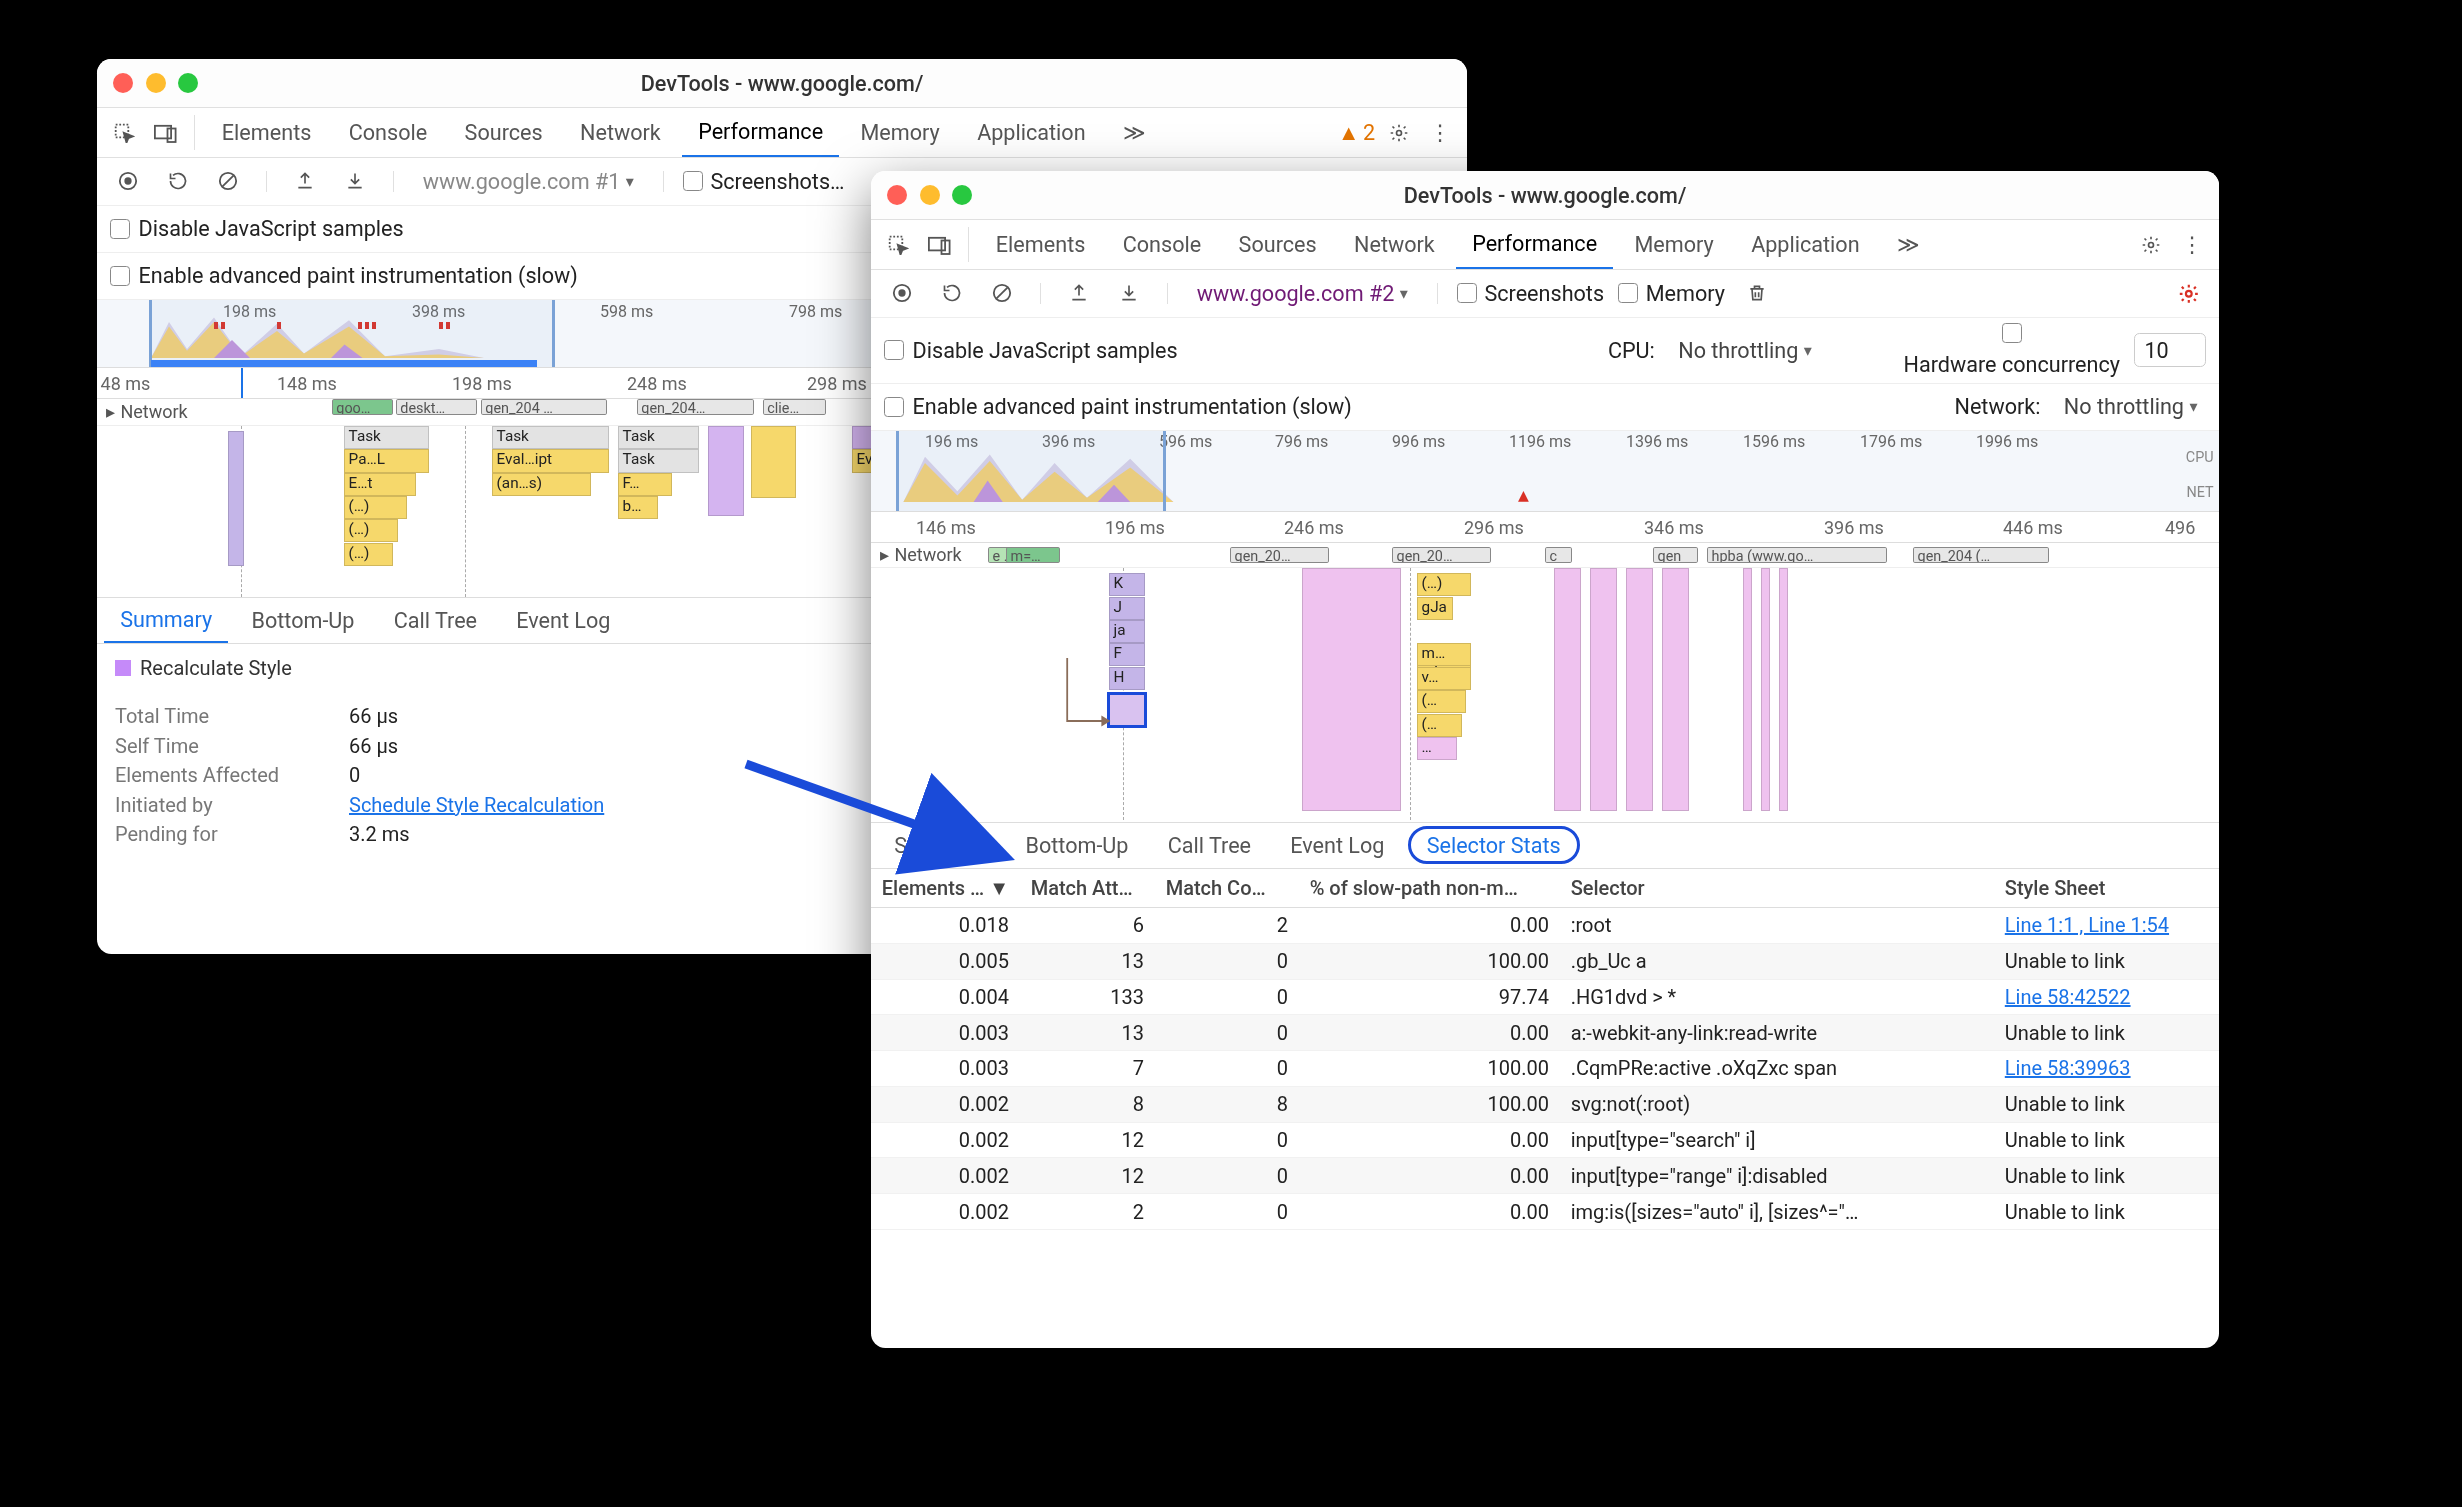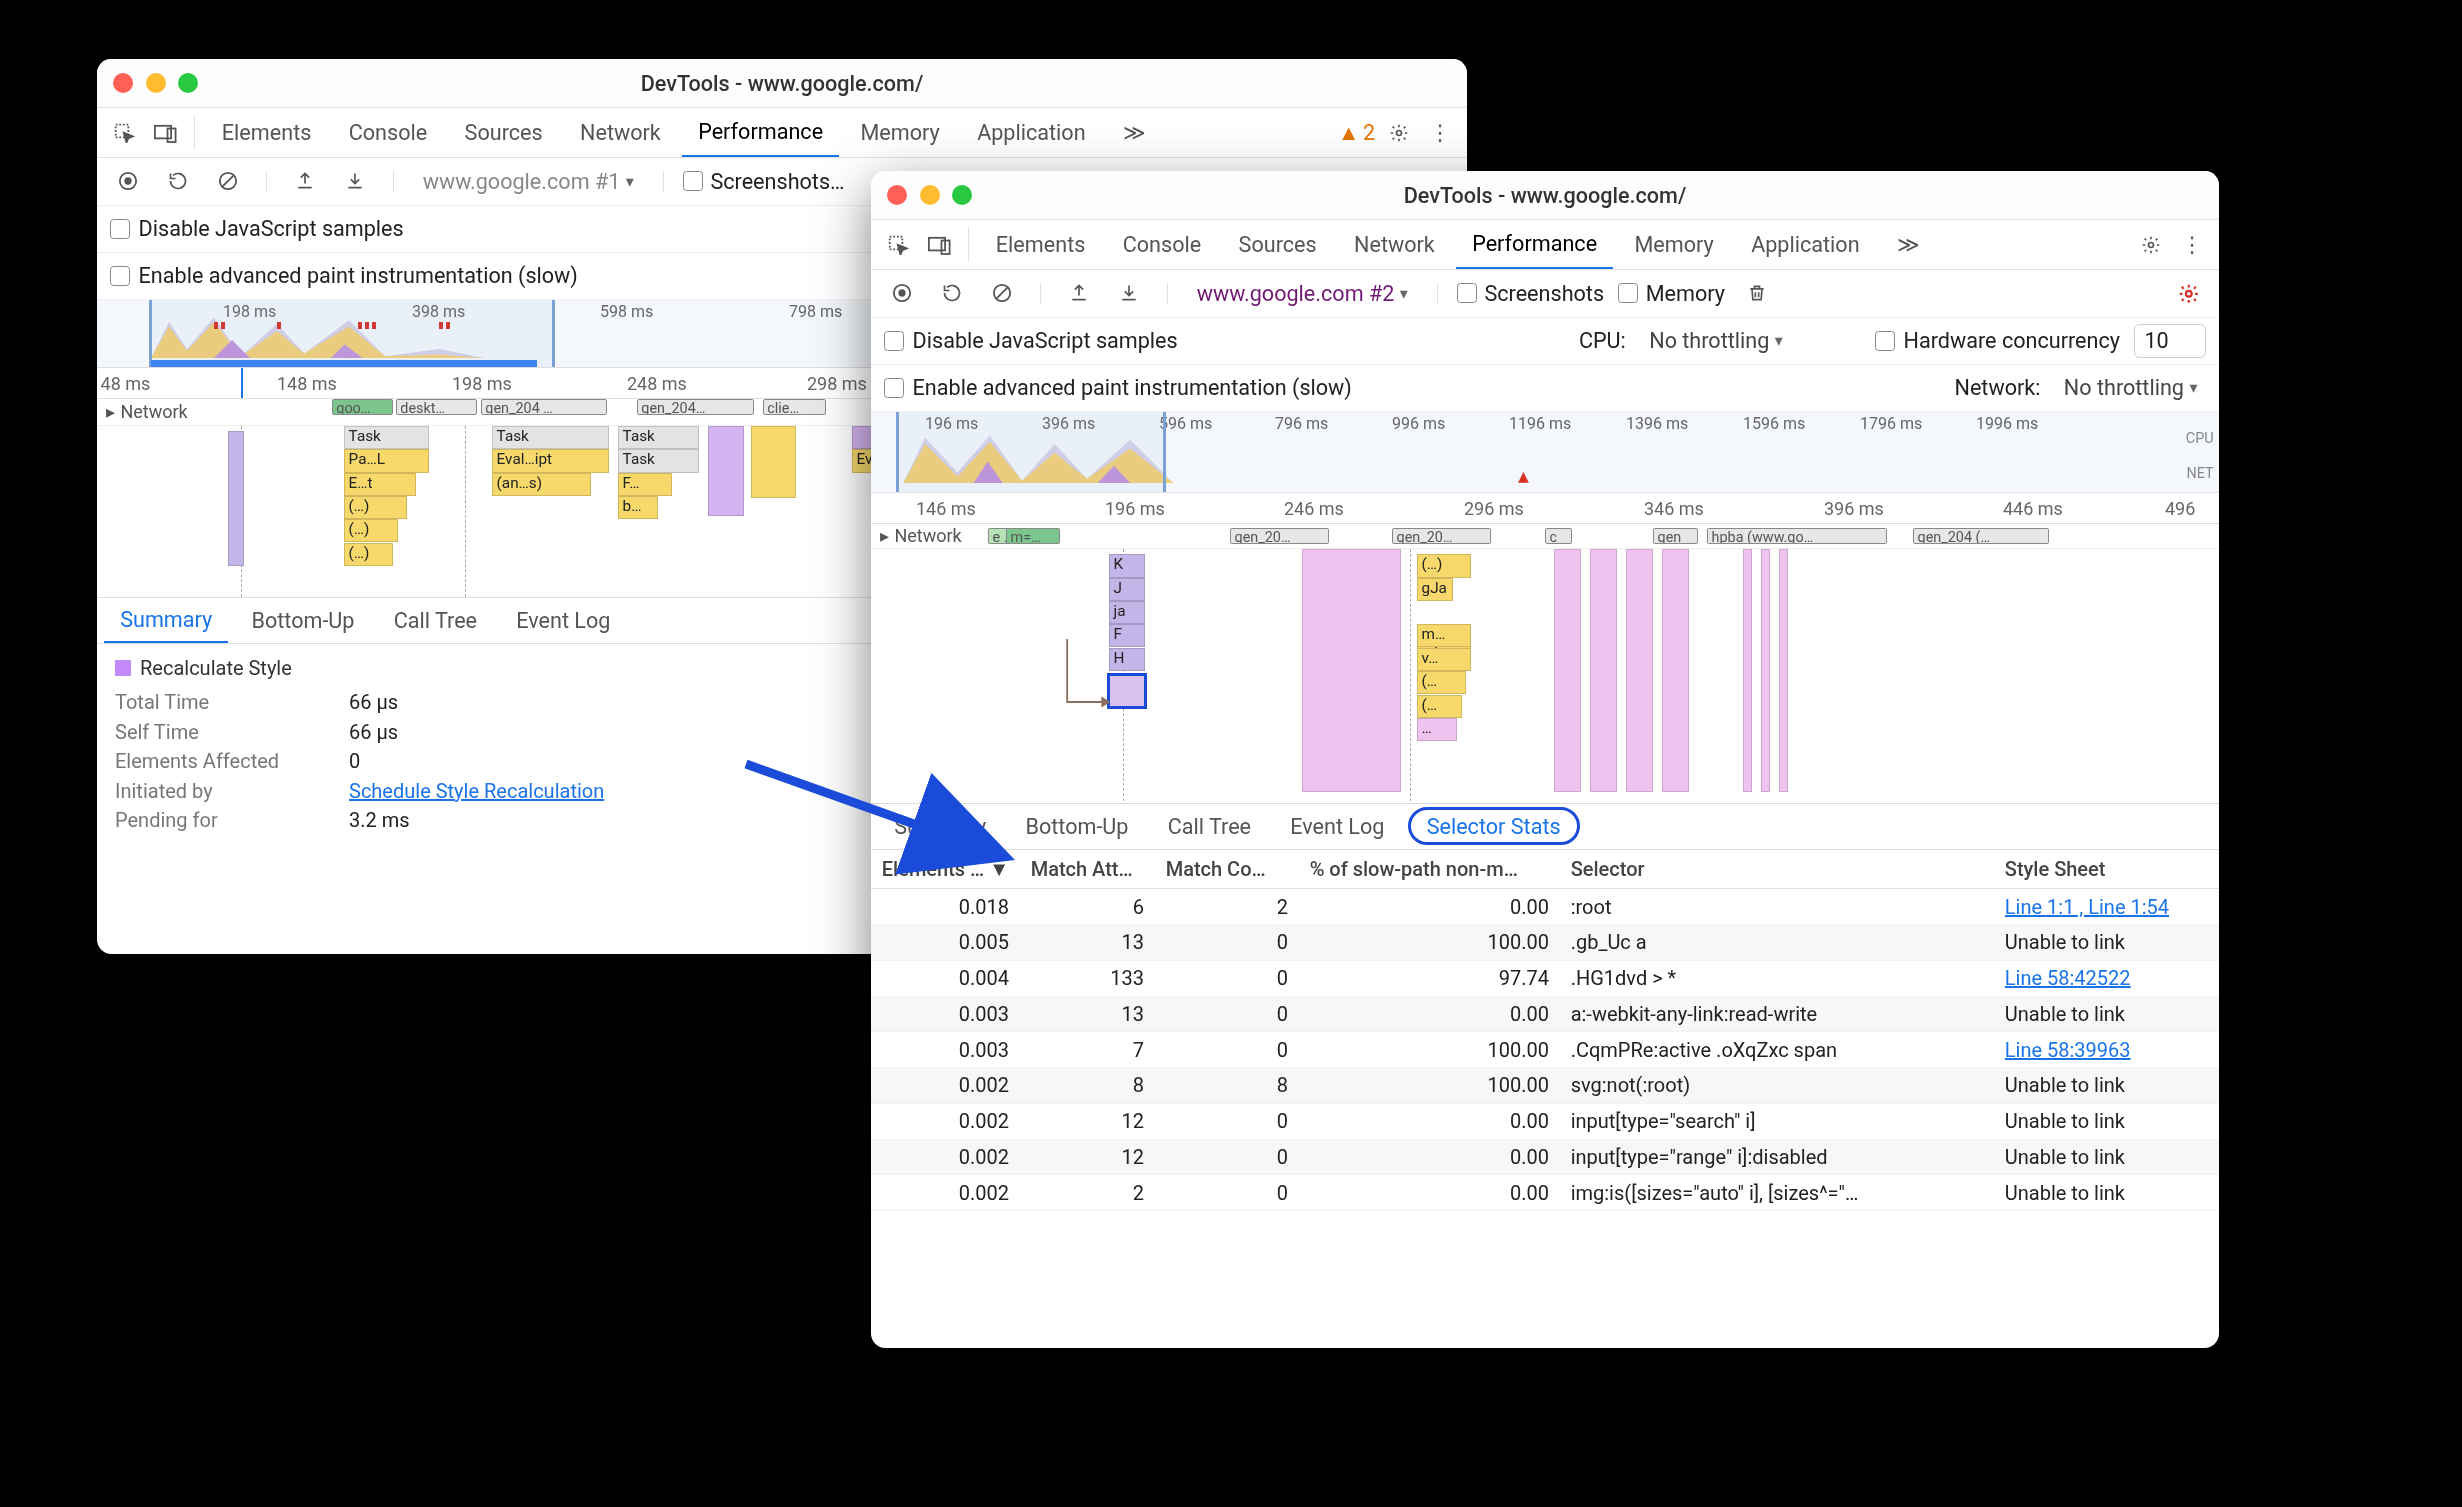--- a/index.html
+++ b/index.html
@@ -238,21 +238,21 @@
   </div>
 
   <div class="subtabs">
     <div class="st active">Summary</div>
     <div class="st">Bottom-Up</div>
     <div class="st">Call Tree</div>
     <div class="st">Event Log</div>
   </div>
 
   <div class="summary-body">
-    <div style="display:flex;align-items:center;gap:9px;margin-bottom:10px;">
+    <div style="display:flex;align-items:center;gap:9px;margin-bottom:24px;">
       <div style="width:16px;height:16px;background:#c58af9"></div>
       <span style="color:#333">Recalculate Style</span>
     </div>
     <div class="sb-row">
         <span class="sb-k">Total Time</span>
         <span class="sb-v">66 µs</span>
       </div>
     <div class="sb-row">
         <span class="sb-k">Self Time</span>
         <span class="sb-v">66 µs</span>
@@ -372,21 +372,21 @@
 
   <div class="row">
     <label style="display:flex;align-items:center;gap:9px;">
         <span class="checkbox"></span>
         <span>Disable JavaScript samples</span>
       </label>
     <div style="flex:1"></div>
     <span>CPU:</span>
     <div class="sel">No throttling</div>
     <div style="width:54px"></div>
-    <label style="display:flex;align-items:center;gap:9px;">
+    <label style="display:flex;align-items:center;gap:9px;flex-direction:column;">
         <span class="checkbox"></span>
         <span>Hardware concurrency</span>
       </label>
     <div class="numinput">10</div>
   </div>
 
   <div class="row">
     <label style="display:flex;align-items:center;gap:9px;">
         <span class="checkbox"></span>
         <span>Enable advanced paint instrumentation (slow)</span>

